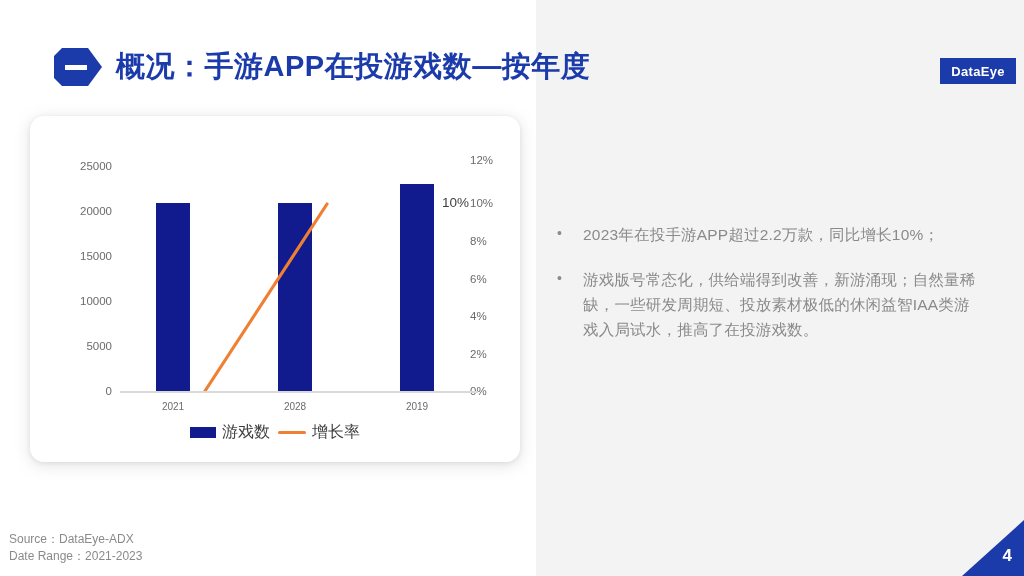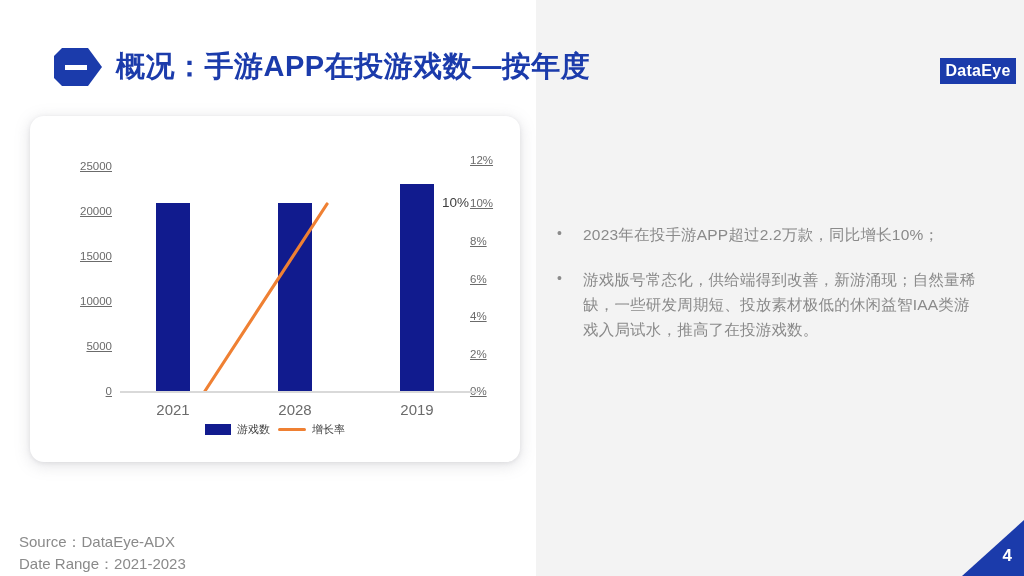--- a/index.html
+++ b/index.html
@@ -84,41 +84,40 @@
   
   .ytick {
     position: absolute;
     right: 0;
     width: 64px;
     text-align: right;
     font-size: 11.5px;
     color: #6b6b6b;
     transform: translateY(-50%);
     white-space: nowrap;
-    text-decoration: underline;
   }
   .ytick-left { left: 18px; right: auto; width: 64px; text-align: right; }
   .ytick-right { left: 440px; right: auto; width: 46px; text-align: left; }
 
   .axis-line {
     position: absolute;
     left: 90px;
     width: 358px;
     height: 1.5px;
     background: #d9d9d9;
   }
   .bar {
     position: absolute;
     bottom: 0;
     width: 34px;
     background: #111b8e;
   }
   .xtick {
     position: absolute;
-    font-size: 15px;
+    font-size: 10px;
     color: #6b6b6b;
     transform: translateX(-50%);
     white-space: nowrap;
   }
   .line-svg {
     position: absolute;
     left: 0; top: 0;
     width: 490px;
     height: 346px;
     overflow: visible;
@@ -138,21 +137,21 @@
     width: 490px;
     display: flex;
     align-items: center;
     justify-content: center;
     gap: 8px;
   }
   .legend-item {
     display: flex;
     align-items: center;
     gap: 6px;
-    font-size: 11px;
+    font-size: 16px;
     color: #3f3f3f;
   }
   .legend-swatch-bar {
     width: 26px;
     height: 11px;
     background: #111b8e;
     display: block;
   }
   .legend-swatch-line {
     width: 28px;
@@ -209,31 +208,31 @@
     top: 58px;
     width: 76px;
     height: 26px;
     background: #1b3bab;
     display: flex;
     align-items: center;
     justify-content: center;
   }
   .logo-text {
     color: #ffffff;
-    font-size: 16px;
+    font-size: 13px;
     font-weight: bold;
     letter-spacing: 0.3px;
   }
 
   
   .footer {
     position: absolute;
-    left: 19px;
+    left: 9px;
     top: 531px;
-    font-size: 15px;
+    font-size: 12px;
     color: #8a8a8a;
     line-height: 1.45;
   }
 
   
   .corner {
     position: absolute;
     right: 0;
     bottom: 0;
     width: 62px;

